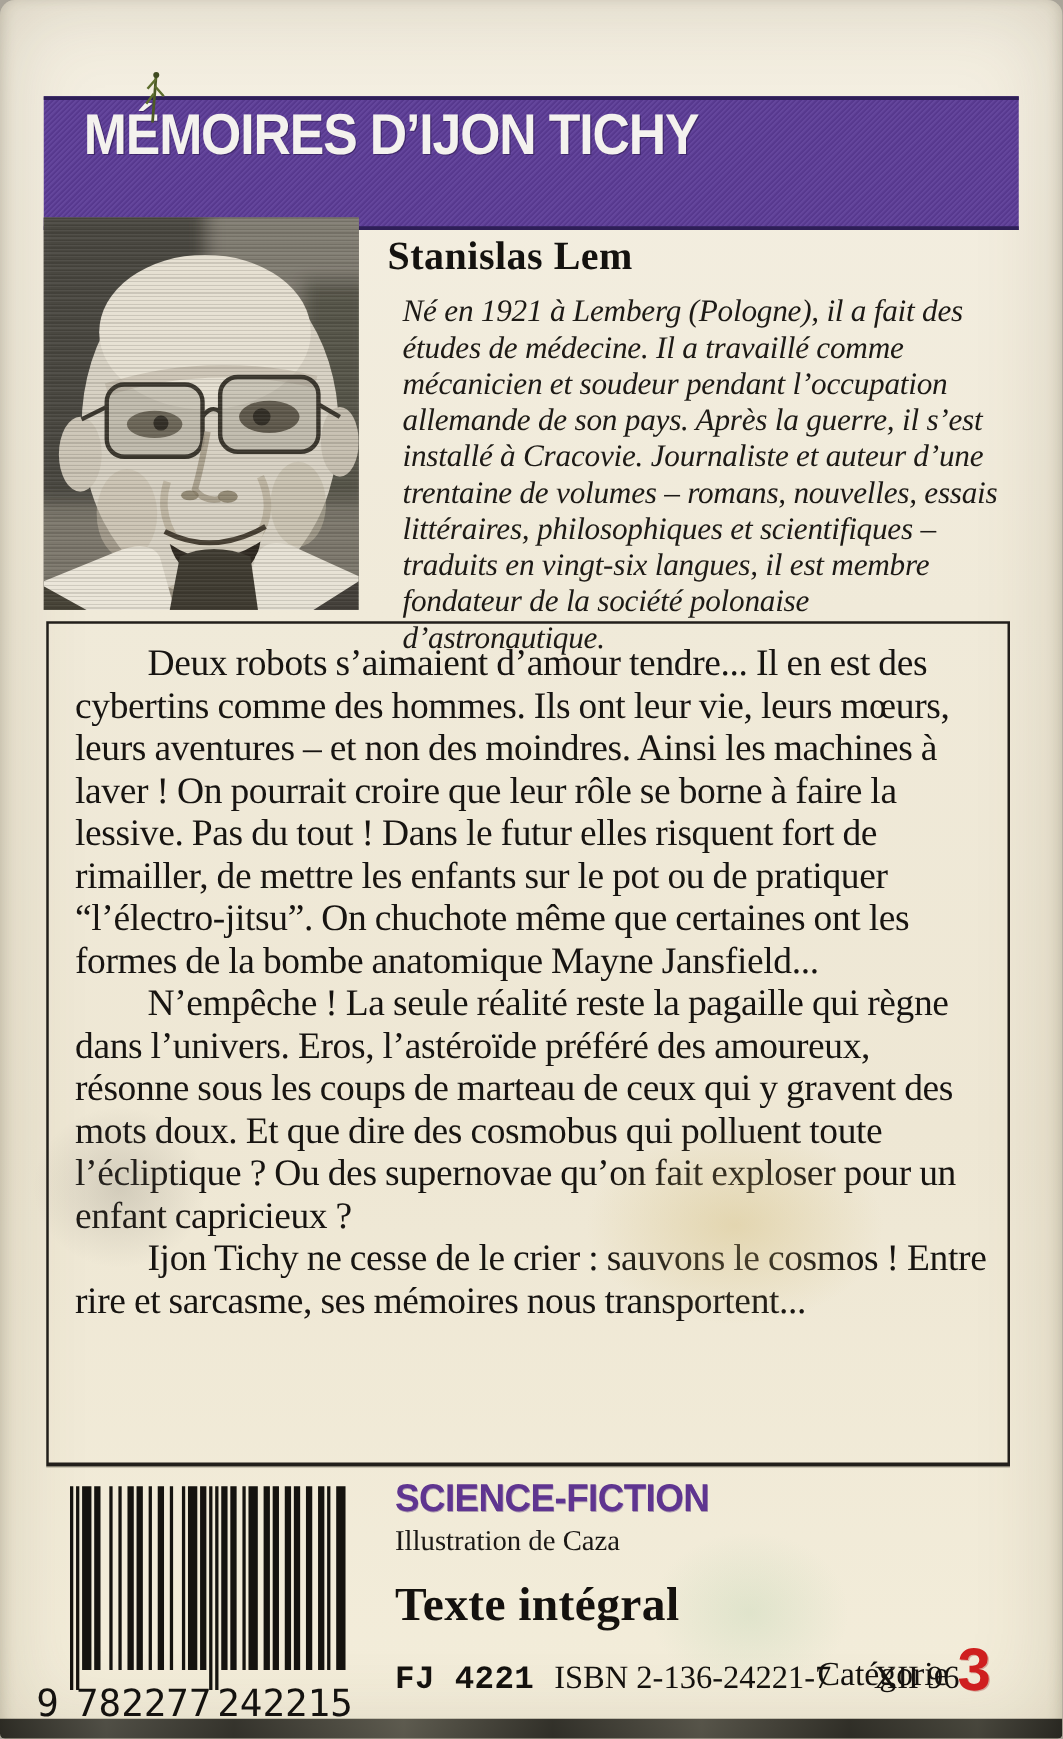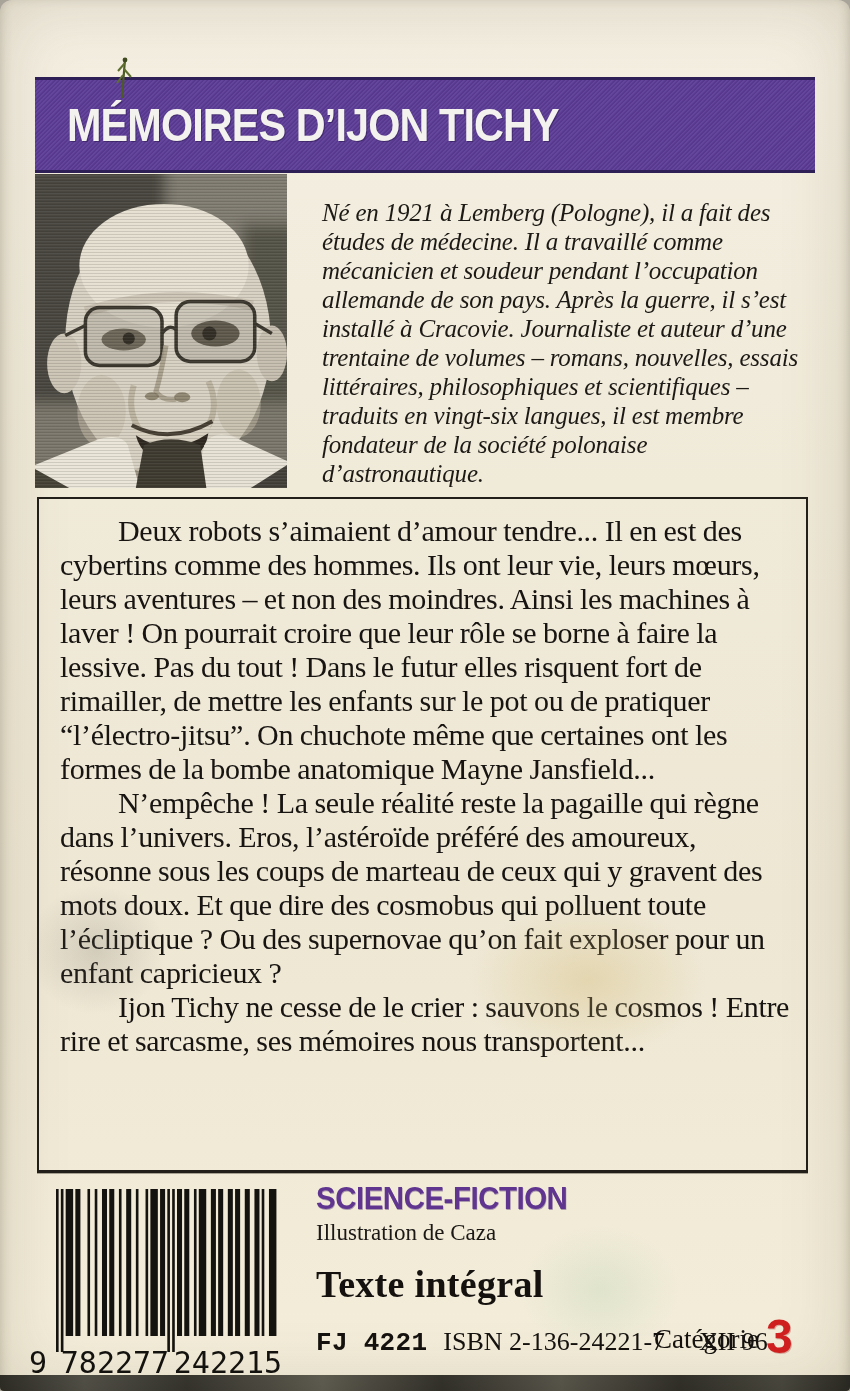--- a/index.html
+++ b/index.html
@@ -6,26 +6,26 @@
   html,body{margin:0;padding:0;background:#a9a499;}
   .page{
     position:relative;width:850px;height:1391px;margin:0 auto;overflow:hidden;
     background:linear-gradient(180deg,#f4efe2 0%,#f0ead9 35%,#eee7d4 65%,#f3edda 100%);
     border-radius:12px 12px 4px 4px;
     box-shadow:inset 0 0 70px rgba(95,80,45,.20), inset 0 -4px 12px rgba(60,55,35,.25);
     font-family:"Liberation Serif",serif;color:#1b1815;
   }
   
   .banner{
-    position:absolute;left:35px;top:77px;width:780px;height:96px;box-sizing:border-box;
+    position:absolute;left:35px;top:77px;width:780px;height:107px;box-sizing:border-box;
     background:
       repeating-linear-gradient(135deg, rgba(255,255,255,.05) 0 1px, rgba(0,0,0,.06) 2px 3px),
       var(--accent,#5c3c97);
     border-top:3px solid #2e1f57;border-bottom:3px solid #2e1f57;
-    display:flex;align-items:center;
+    display:flex;
   }
   .banner h1{
     margin:0 0 0 32px;font-family:"Liberation Sans",sans-serif;font-weight:bold;
     font-size:46px;letter-spacing:-1px;color:#f4f2ee;white-space:nowrap;
     transform:scaleX(.9);transform-origin:left center;
     text-shadow:1px 1px 0 rgba(30,15,60,.45);
   }
   .sprig{position:absolute;left:112px;top:56px;z-index:3;}
   
   .photo{position:absolute;left:35px;top:174px;width:252px;height:314px;margin:0;background:#6e6a60;}
@@ -135,20 +135,21 @@
       <ellipse cx="134" cy="305" rx="44" ry="14" fill="#b0a692" opacity="0.6"></ellipse>
       <path d="M0,315 L0,292 L58,268 Q84,258 92,272 L104,315 Z" fill="#eae5d8"></path>
       <path d="M250,315 L250,288 L198,264 Q176,256 168,272 L158,315 Z" fill="#e7e2d5"></path>
       <path d="M100,315 L108,272 Q134,260 164,272 L170,315 Z" fill="#3f3b31"></path>
       <path d="M0,315 L0,296 L34,315 Z" fill="#474337"></path>
       <path d="M250,315 L250,292 L214,315 Z" fill="#44403a"></path>
     </svg>
   </figure>
 
   <section class="author">
+    <h2>Stanislas Lem</h2>
     <p class="bio">Né en 1921 à Lemberg (Pologne), il a fait des études de médecine. Il a travaillé comme mécanicien et soudeur pendant l’occupation allemande de son pays. Après la guerre, il s’est installé à Cracovie. Journaliste et auteur d’une trentaine de volumes – romans, nouvelles, essais littéraires, philosophiques et scientifiques – traduits en vingt-six langues, il est membre fondateur de la société polonaise d’astronautique.</p>
   </section>
 
   <section class="blurb">
     <p>Deux robots s’aimaient d’amour tendre... Il en est des cybertins comme des hommes. Ils ont leur vie, leurs mœurs, leurs aventures – et non des moindres. Ainsi les machines à laver ! On pourrait croire que leur rôle se borne à faire la lessive. Pas du tout ! Dans le futur elles risquent fort de rimailler, de mettre les enfants sur le pot ou de pratiquer “l’électro-jitsu”. On chuchote même que certaines ont les formes de la bombe anatomique Mayne Jansfield...</p>
     <p>N’empêche ! La seule réalité reste la pagaille qui règne dans l’univers. Eros, l’astéroïde préféré des amoureux, résonne sous les coups de marteau de ceux qui y gravent des mots doux. Et que dire des cosmobus qui polluent toute l’écliptique ? Ou des supernovae qu’on fait exploser pour un enfant capricieux ?</p>
     <p>Ijon Tichy ne cesse de le crier : sauvons le cosmos ! Entre rire et sarcasme, ses mémoires nous transportent...</p>
   </section>
 
   <div class="stain stain1"></div>

